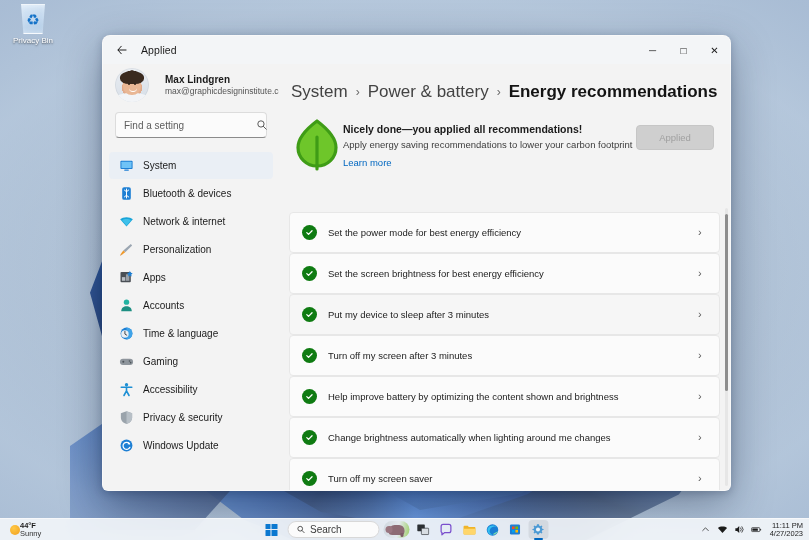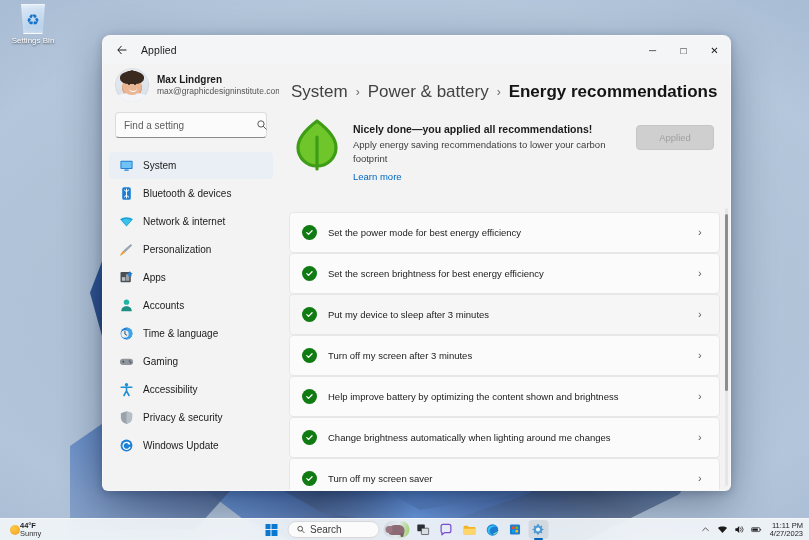--- a/index.html
+++ b/index.html
@@ -119,21 +119,21 @@
   .body-wrap { flex: 1; display: flex; min-height: 0; background: #f3f3f3; }
 
   
   .sidebar {
     width: 176px; flex: 0 0 176px;
     background: #f3f3f3;
     padding: 0 6px;
     display: flex; flex-direction: column;
   }
   .profile {
-    display: flex; align-items: center; gap: 8px;
+    display: flex; align-items: center; gap: 16px;
     padding: 4px 6px 10px 6px; cursor: default;
   }
   .avatar {
     width: 34px; height: 34px; border-radius: 50%;
     background:
       radial-gradient(circle at 50% 34%, #3c2a20 0%, #3c2a20 32%, transparent 33%),
       radial-gradient(circle at 50% 58%, #e8b99a 0%, #e0a98a 38%, transparent 39%),
       linear-gradient(175deg, #e9edf2 0%, #d6dee7 100%);
     position: relative; overflow: hidden; flex: 0 0 34px;
     box-shadow: inset 0 0 0 1px rgba(0,0,0,.05);
@@ -192,21 +192,21 @@
     flex: 1; min-width: 0; position: relative;
     background: #f3f3f3;
     padding: 18px 10px 0 10px;
     overflow: hidden;
   }
   .breadcrumb { display: flex; align-items: center; gap: 8px; margin-bottom: 17px; padding-left: 2px; }
   .bc-item { font-size: 17px; color: #434343; cursor: default; }
   .bc-item.current { color: #141414; font-weight: bold; }
   .bc-sep { font-size: 12px; color: #6b6b6b; }
 
-  .hero { display: flex; align-items: flex-start; gap: 10px; margin-bottom: 19px; padding-left: 2px; justify-content: flex-end; }
+  .hero { display: flex; align-items: flex-start; margin-bottom: 19px; padding-left: 2px; justify-content: flex-end; }
   .leaf { width: 52px; height: 52px; flex: 0 0 52px; position: relative; }
   .hero-text { flex: 1; min-width: 0; padding-top: 3px; }
   .hero-title { font-size: 10.5px; font-weight: bold; color: #1b1b1b; line-height: 1.4; }
   .hero-sub { font-size: 9.5px; color: #3d3d3d; line-height: 1.5; margin-top: 1px; }
   .hero-link { font-size: 9.5px; color: #0067c0; margin-top: 2px; display: inline-block; cursor: default; }
   .applied-btn {
     flex: 0 0 auto; min-width: 78px; height: 25px; margin-top: 6px; margin-right: 6px;
     background: #cfcfcf; border: 1px solid #c6c6c6; border-radius: 4px;
     color: #a0a0a0; font-size: 9.5px; display: flex; align-items: center; justify-content: center;
     cursor: default;
@@ -300,21 +300,21 @@
   <div class="bloom bloom-b"></div>
   <div class="bloom bloom-c"></div>
   <div class="bloom bloom-spike"></div>
   <div class="haze"></div>
 </div>
 
 <div id="recycle-bin">
   <div class="rb-glyph">
       <span>♻</span>
     </div>
-  <div class="rb-label">Settings Bin</div>
+  <div class="rb-label">Privacy Bin</div>
 </div>
 
 <div id="settings-window">
 
   <div class="titlebar">
     <div class="back-btn">
       <svg viewBox="0 0 16 16">
         <path d="M7 3 L2.6 8 L7 13" fill="none" stroke="#1b1b1b" stroke-width="1.3" stroke-linecap="round" stroke-linejoin="round"></path>
         <path d="M2.8 8 H13.4" stroke="#1b1b1b" stroke-width="1.3" stroke-linecap="round"></path>
       </svg>

